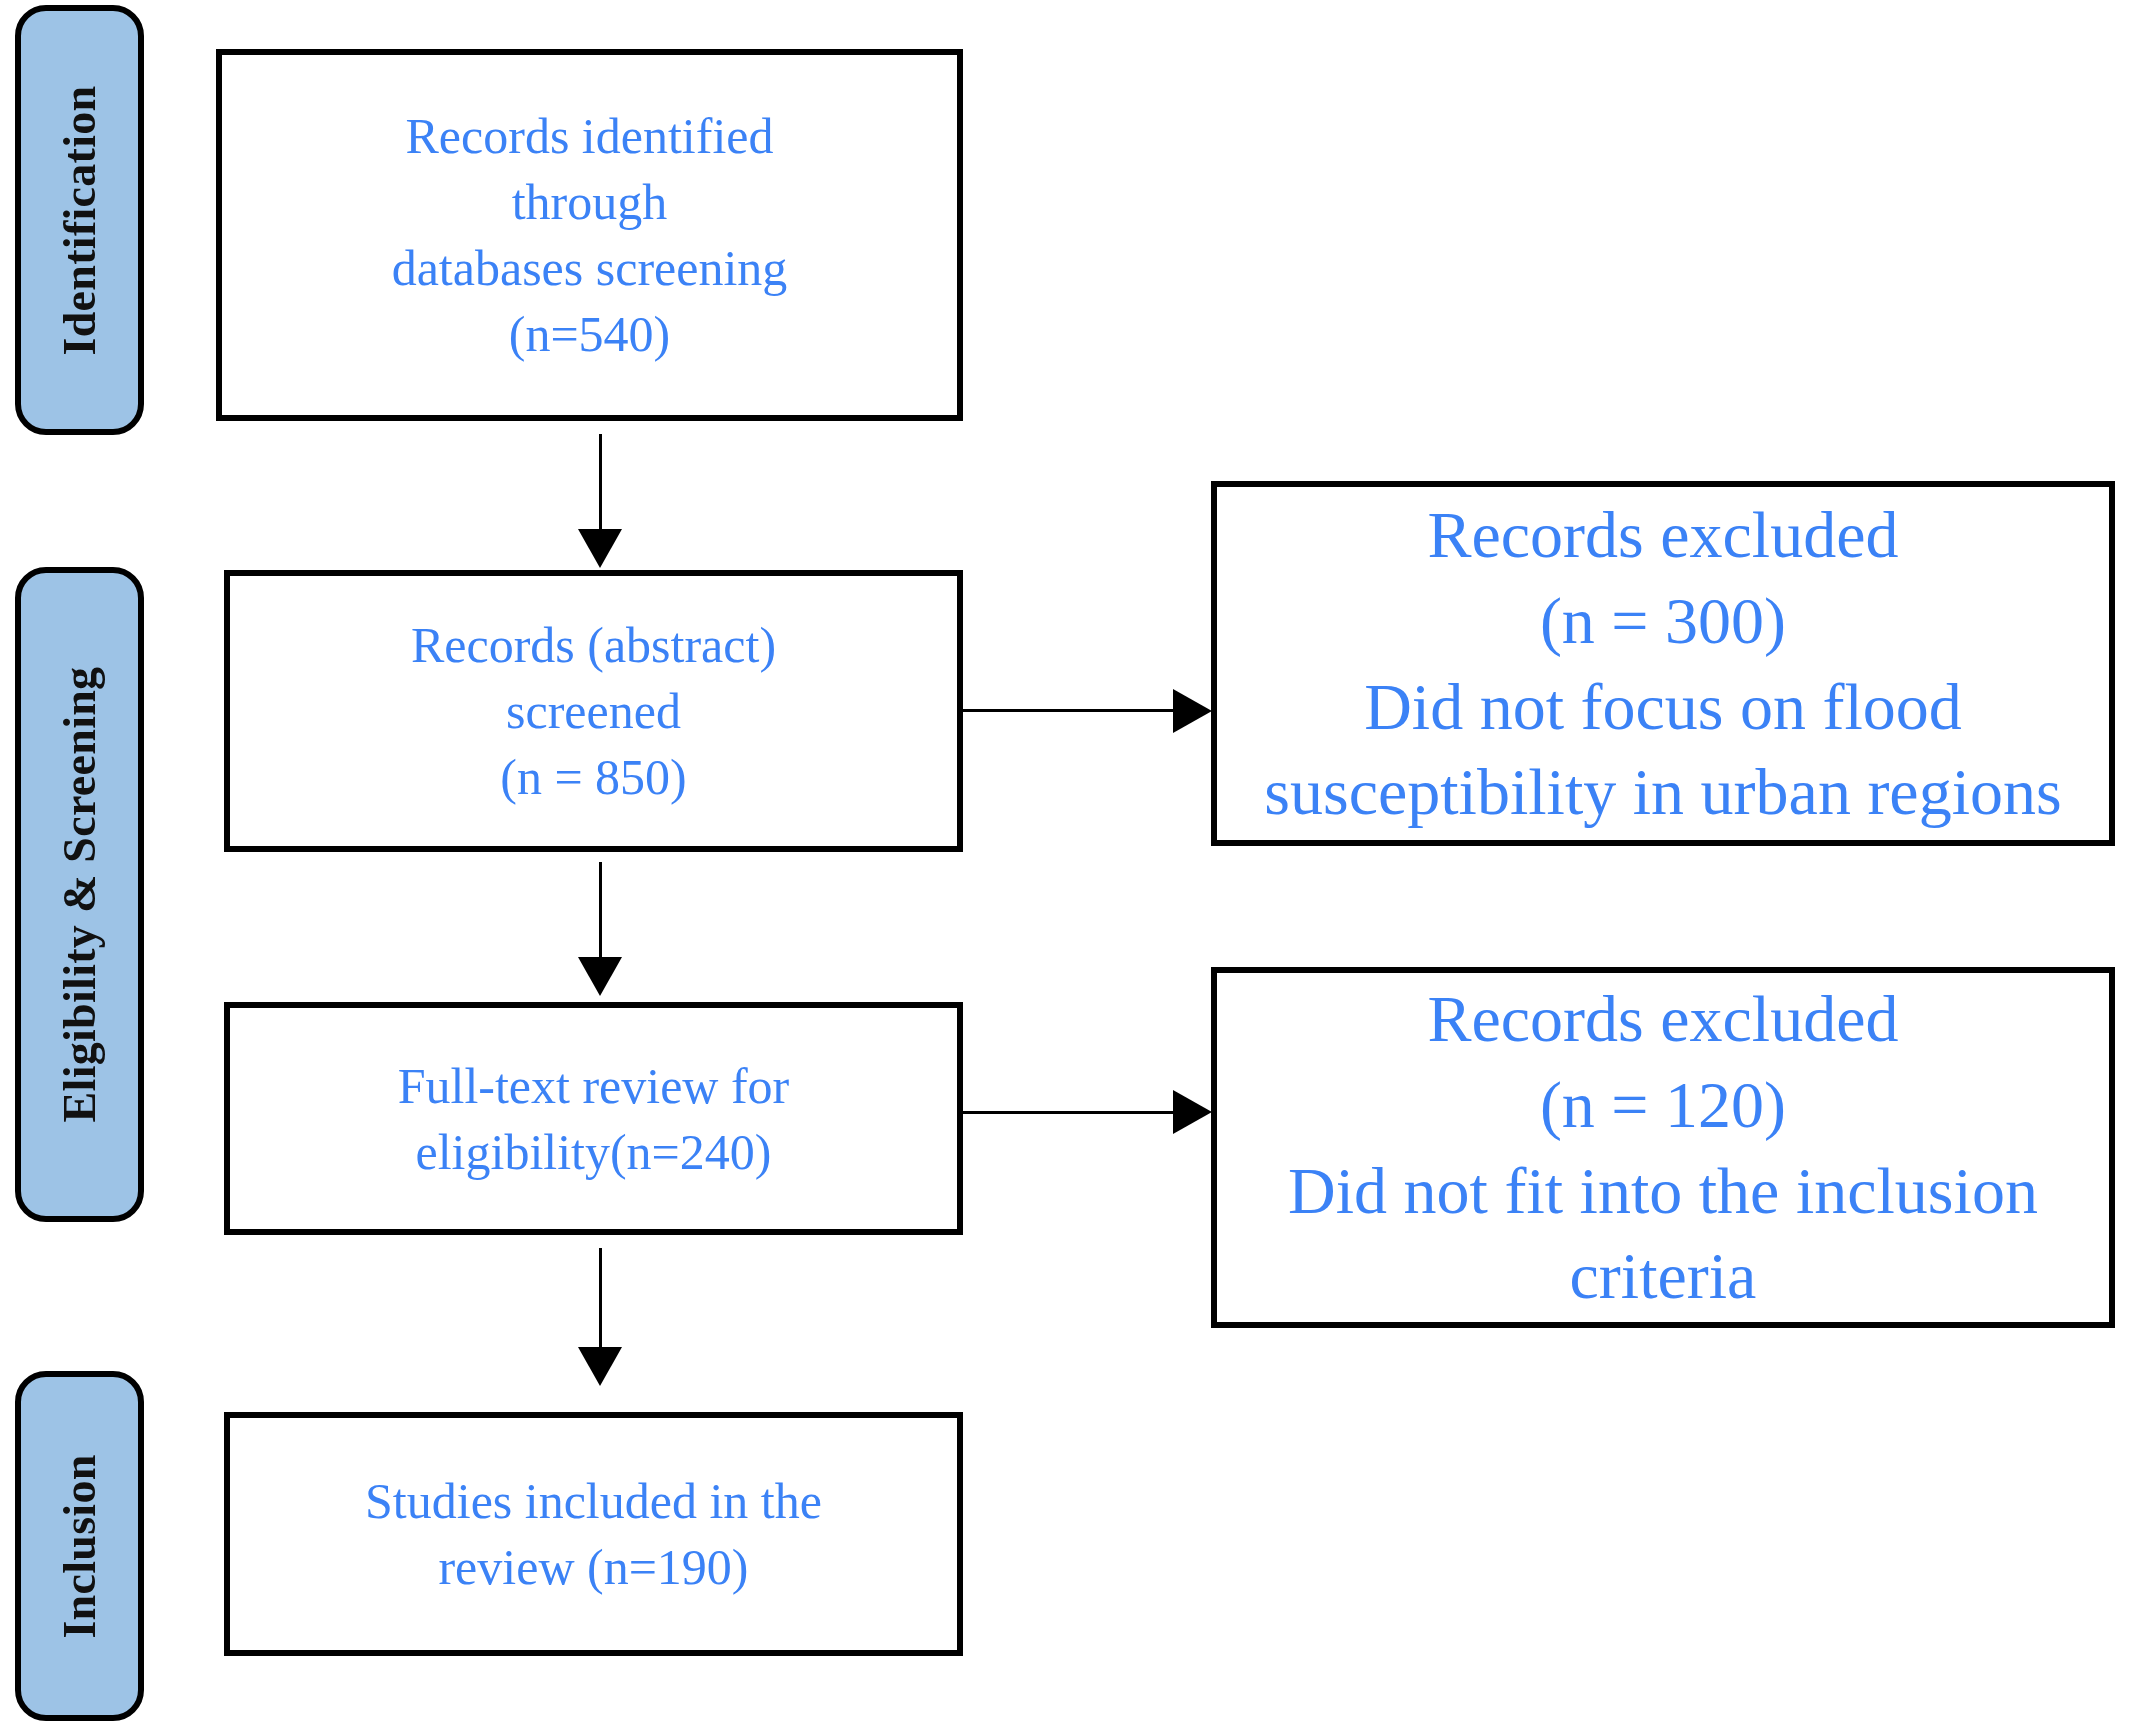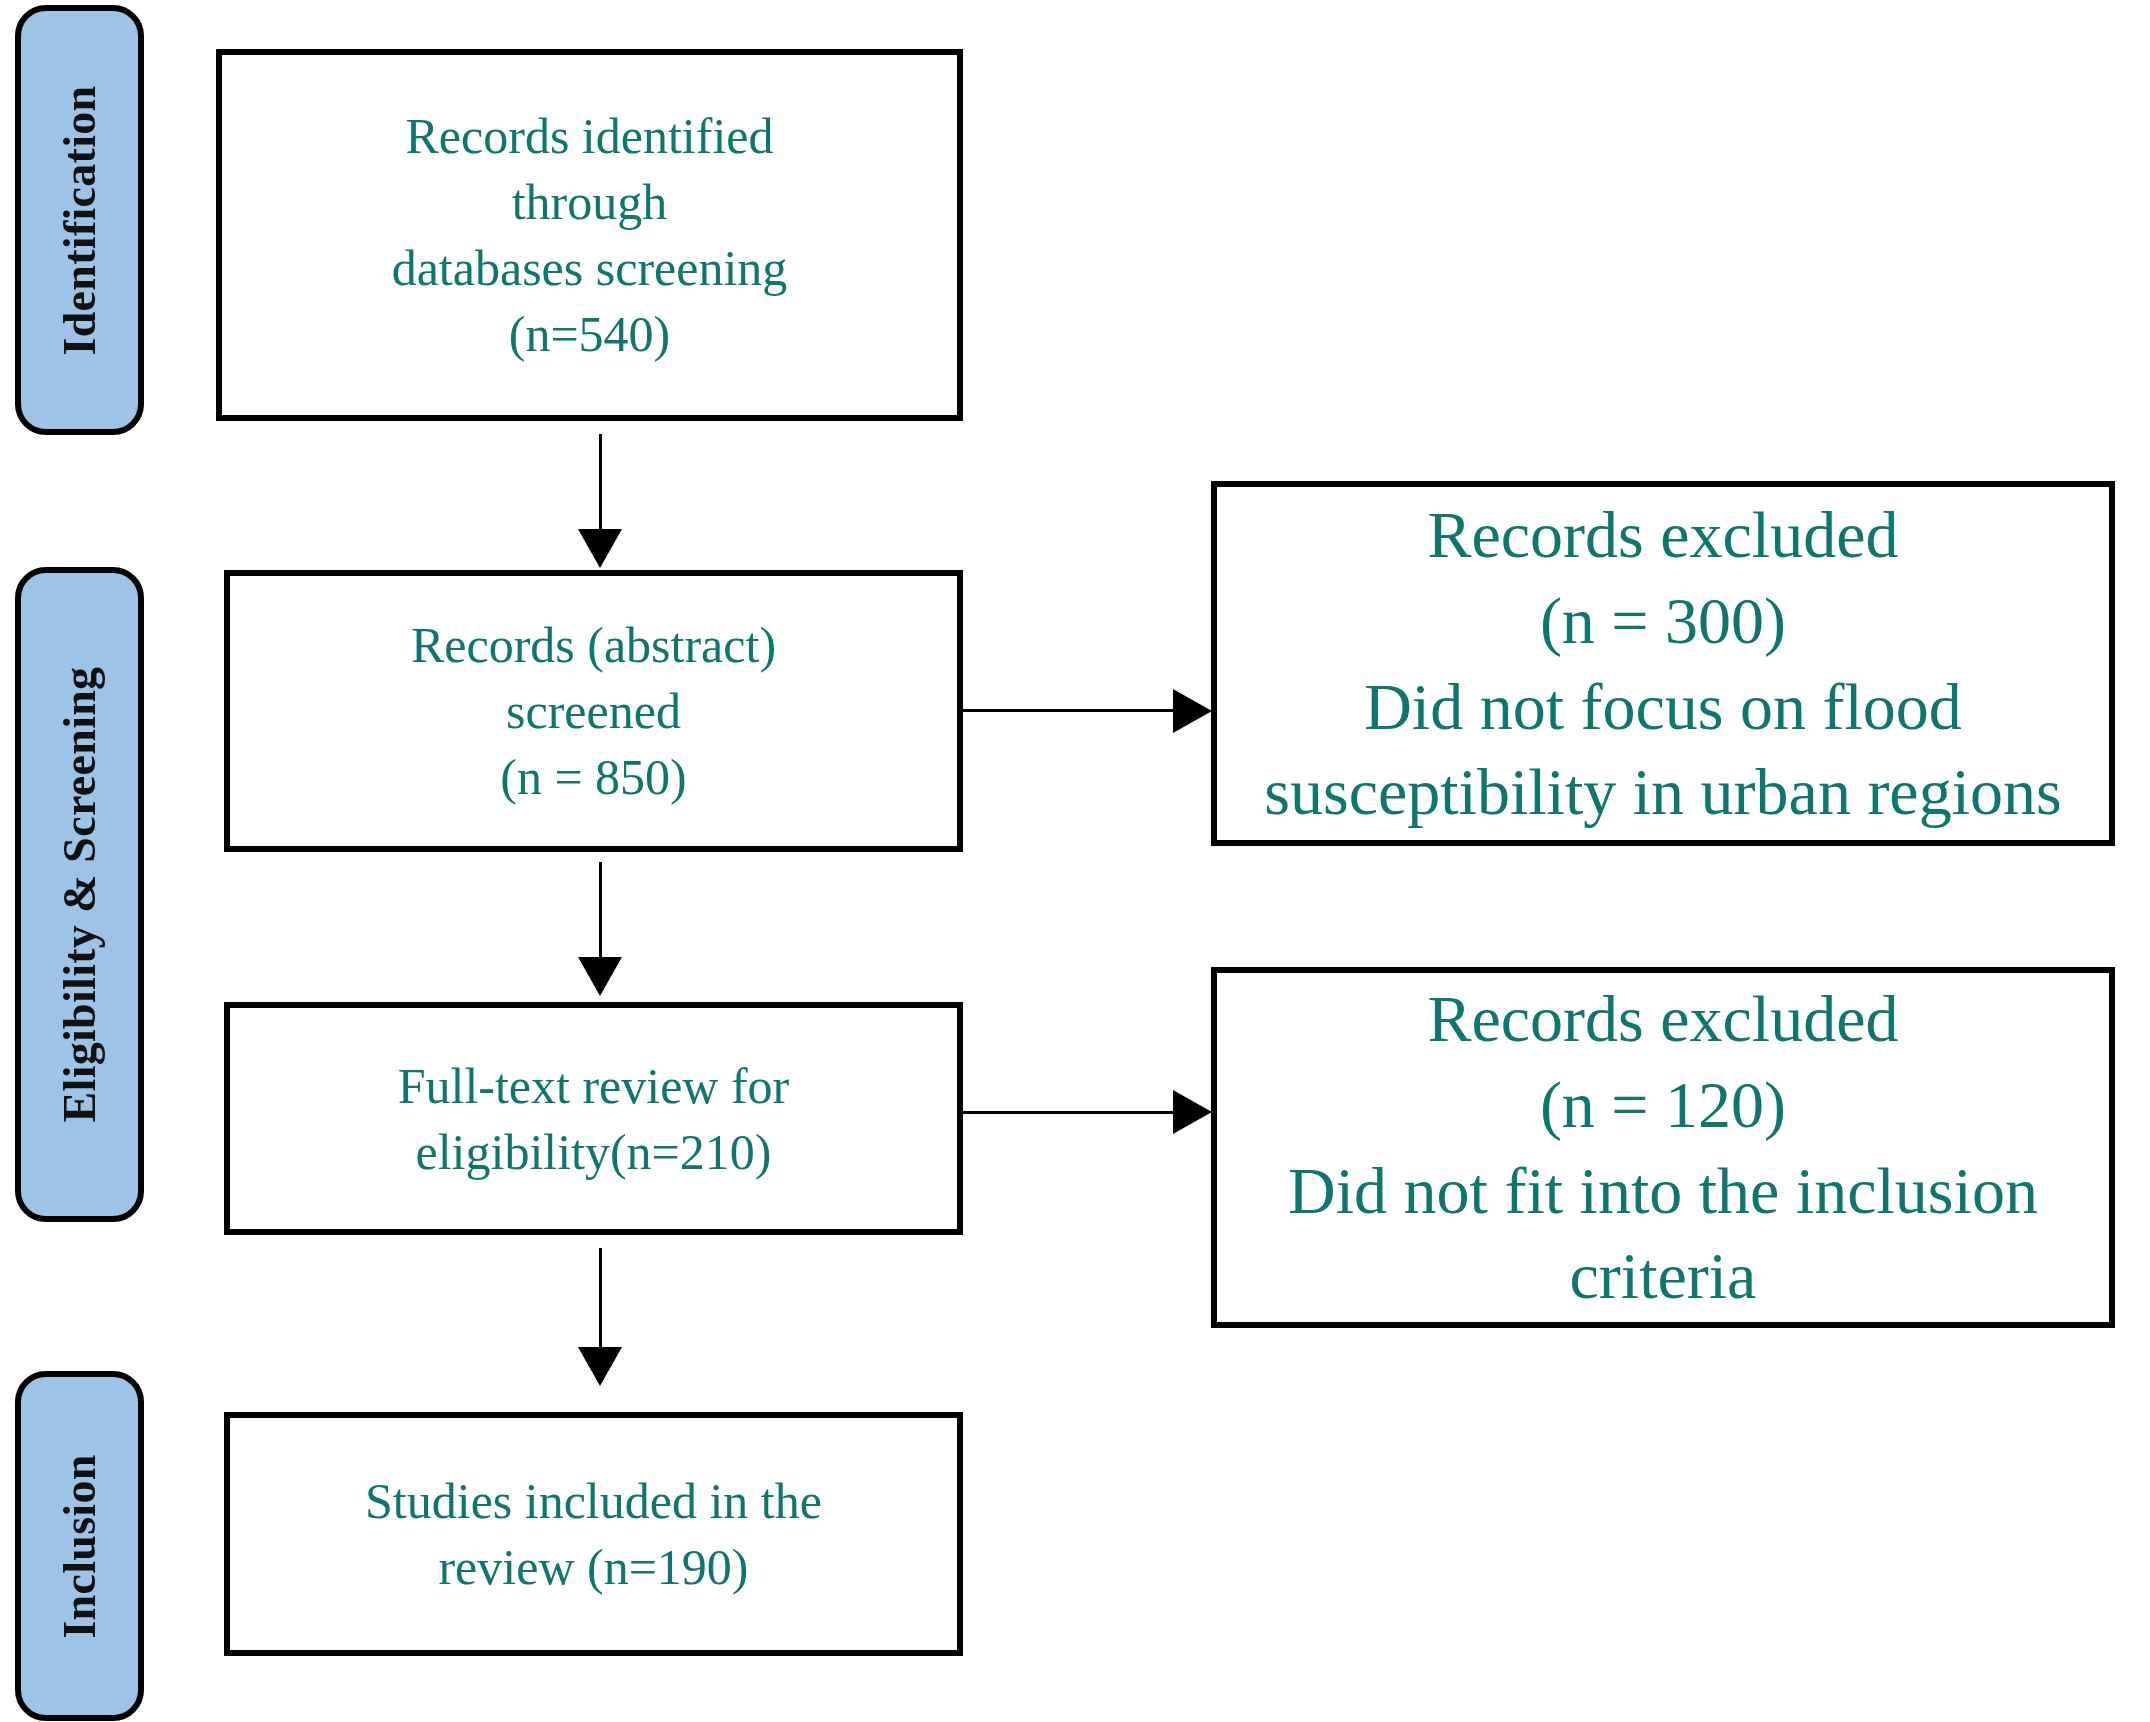--- a/index.html
+++ b/index.html
@@ -53,21 +53,21 @@
     box-sizing: border-box;
     display: flex;
     align-items: center;
     justify-content: center;
     text-align: center;
   }
   .flow-box .box-text {
     font-family: "Liberation Serif", "DejaVu Serif", serif;
     font-size: 50px;
     line-height: 1.32;
-    color: #0f766e;
+    color: #3b82f6;
     white-space: pre-line;
     padding: 0 17.6px;
   }
 
   #box-identified    { left: 216px;  top: 49px;   width: 747px; height: 372px; }
   #box-screened      { left: 224px;  top: 570px;  width: 739px; height: 282px; }
   #box-fulltext      { left: 224px;  top: 1002px; width: 739px; height: 233px; }
   #box-included      { left: 224px;  top: 1412px; width: 739px; height: 244px; }
 
   #box-excluded-1    { left: 1211px; top: 481px;  width: 904px; height: 365px; }
@@ -148,21 +148,21 @@
   </div>
 
   <div class="flow-box" id="box-screened">
     <div class="box-text">Records (abstract)
 screened
 (n = 850)</div>
   </div>
 
   <div class="flow-box" id="box-fulltext">
     <div class="box-text">Full-text review for
-eligibility(n=210)</div>
+eligibility(n=240)</div>
   </div>
 
   <div class="flow-box" id="box-included">
     <div class="box-text">Studies included in the
 review (n=190)</div>
   </div>
 
   <div class="flow-box" id="box-excluded-1">
     <div class="box-text">Records excluded
 (n = 300)

